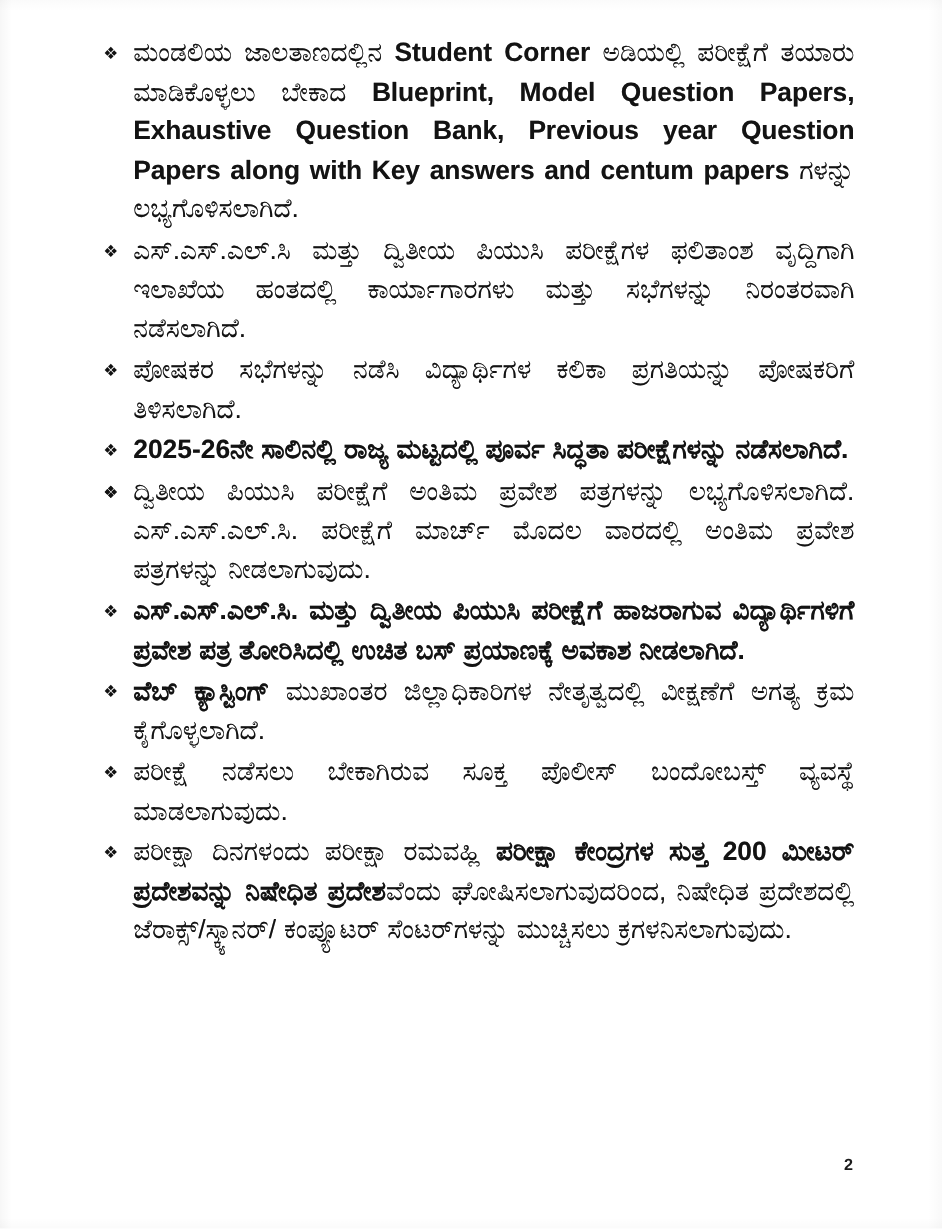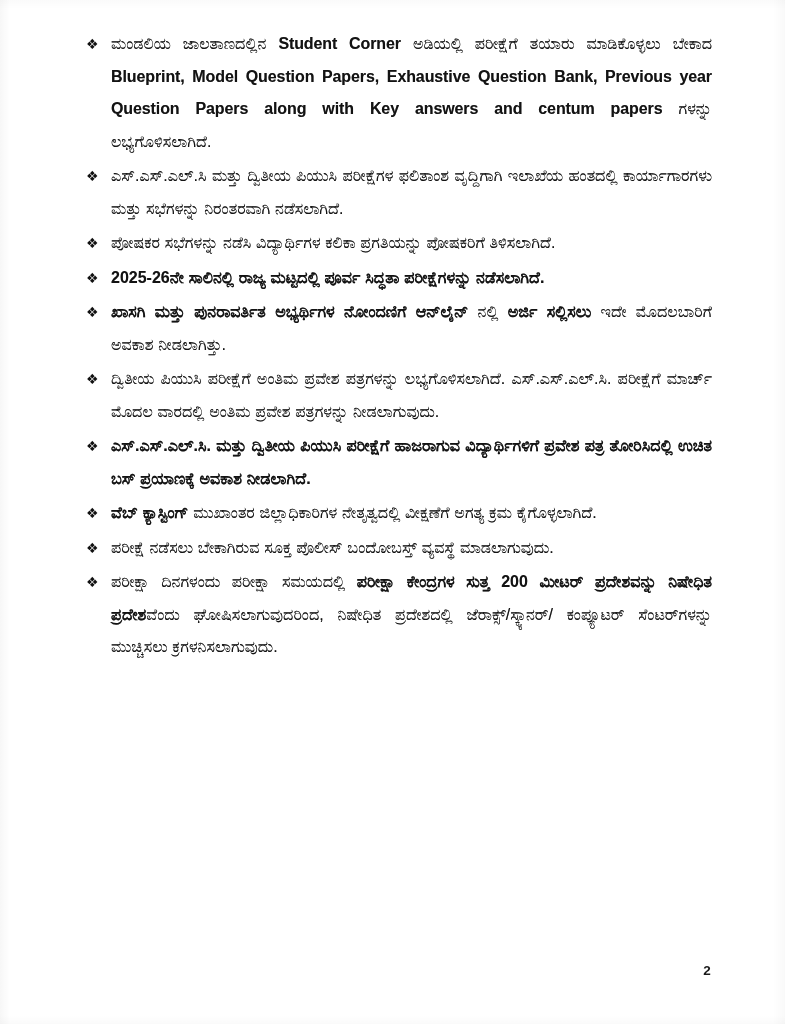--- a/index.html
+++ b/index.html
@@ -65,21 +65,21 @@
     width: 18px;
     font-size: 14px;
     line-height: 32.5px;
     color: #111111;
     text-align: left;
     user-select: none;
   }
 
   
   .para {
-    font-size: 16px;
+    font-size: 22px;
     line-height: 32.5px;
     text-align: justify;
     text-justify: inter-word;
     word-spacing: 0.02em;
     color: #131313;
     margin: 0;
     
     text-shadow: 0 0 0.45px rgba(0,0,0,0.42);
   }
 
@@ -132,40 +132,39 @@
         <li class="doc-item">
           <span class="bullet">❖</span>
           <p class="para"><span class="r-normal">ಪೋಷಕರ ಸಭೆಗಳನ್ನು ನಡೆಸಿ ವಿದ್ಯಾರ್ಥಿಗಳ ಕಲಿಕಾ ಪ್ರಗತಿಯನ್ನು ಪೋಷಕರಿಗೆ ತಿಳಿಸಲಾಗಿದೆ.</span></p>
         </li>
         <li class="doc-item bold-item">
           <span class="bullet">❖</span>
           <p class="para"><span class="r-bold">2025-26ನೇ ಸಾಲಿನಲ್ಲಿ ರಾಜ್ಯ ಮಟ್ಟದಲ್ಲಿ ಪೂರ್ವ ಸಿದ್ಧತಾ ಪರೀಕ್ಷೆಗಳನ್ನು ನಡೆಸಲಾಗಿದೆ.</span></p>
         </li>
         <li class="doc-item">
           <span class="bullet">❖</span>
-          <p class="para"><span class="r-bold">ಖಾಸಗಿ ಮತ್ತು ಪುನರಾವರ್ತಿತ ಅಭ್ಯರ್ಥಿಗಳ ನೋಂದಣಿಗೆ ಆನ್‌ಲೈನ್</span><span class="r-normal"> ನಲ್ಲಿ </span><span class="r-bold">ಅರ್ಜಿ ಸಲ್ಲಿಸಲು</span><span class="r-normal"> ಇದೇ ಮೊದಲಬಾರಿಗೆ ಅವಕಾಶ ನೀಡಲಾಗಿತ್ತು.</span></p>
         </li>
         <li class="doc-item">
           <span class="bullet">❖</span>
           <p class="para"><span class="r-normal">ದ್ವಿತೀಯ ಪಿಯುಸಿ ಪರೀಕ್ಷೆಗೆ ಅಂತಿಮ ಪ್ರವೇಶ ಪತ್ರಗಳನ್ನು ಲಭ್ಯಗೊಳಿಸಲಾಗಿದೆ. ಎಸ್.ಎಸ್.ಎಲ್.ಸಿ. ಪರೀಕ್ಷೆಗೆ ಮಾರ್ಚ್ ಮೊದಲ ವಾರದಲ್ಲಿ ಅಂತಿಮ ಪ್ರವೇಶ ಪತ್ರಗಳನ್ನು ನೀಡಲಾಗುವುದು.</span></p>
         </li>
         <li class="doc-item bold-item">
           <span class="bullet">❖</span>
           <p class="para"><span class="r-bold">ಎಸ್.ಎಸ್.ಎಲ್.ಸಿ. ಮತ್ತು ದ್ವಿತೀಯ ಪಿಯುಸಿ ಪರೀಕ್ಷೆಗೆ ಹಾಜರಾಗುವ ವಿದ್ಯಾರ್ಥಿಗಳಿಗೆ ಪ್ರವೇಶ ಪತ್ರ ತೋರಿಸಿದಲ್ಲಿ ಉಚಿತ ಬಸ್ ಪ್ರಯಾಣಕ್ಕೆ ಅವಕಾಶ ನೀಡಲಾಗಿದೆ.</span></p>
         </li>
         <li class="doc-item">
           <span class="bullet">❖</span>
           <p class="para"><span class="r-bold">ವೆಬ್ ಕ್ಯಾಸ್ಟಿಂಗ್</span><span class="r-normal"> ಮುಖಾಂತರ ಜಿಲ್ಲಾಧಿಕಾರಿಗಳ ನೇತೃತ್ವದಲ್ಲಿ ವೀಕ್ಷಣೆಗೆ ಅಗತ್ಯ ಕ್ರಮ ಕೈಗೊಳ್ಳಲಾಗಿದೆ.</span></p>
         </li>
         <li class="doc-item">
           <span class="bullet">❖</span>
           <p class="para"><span class="r-normal">ಪರೀಕ್ಷೆ ನಡೆಸಲು ಬೇಕಾಗಿರುವ ಸೂಕ್ತ ಪೊಲೀಸ್ ಬಂದೋಬಸ್ತ್ ವ್ಯವಸ್ಥೆ ಮಾಡಲಾಗುವುದು.</span></p>
         </li>
         <li class="doc-item">
           <span class="bullet">❖</span>
-          <p class="para"><span class="r-normal">ಪರೀಕ್ಷಾ ದಿನಗಳಂದು ಪರೀಕ್ಷಾ ಸಮಯದಲ್ಲಿ </span><span class="r-bold">ಪರೀಕ್ಷಾ ಕೇಂದ್ರಗಳ ಸುತ್ತ 200 ಮೀಟರ್ ಪ್ರದೇಶವನ್ನು ನಿಷೇಧಿತ ಪ್ರದೇಶ</span><span class="r-normal">ವೆಂದು ಘೋಷಿಸಲಾಗುವುದರಿಂದ, ನಿಷೇಧಿತ ಪ್ರದೇಶದಲ್ಲಿ ಜೆರಾಕ್ಸ್/ಸ್ಕ್ಯಾನರ್/ ಕಂಪ್ಯೂಟರ್ ಸೆಂಟರ್‌ಗಳನ್ನು ಮುಚ್ಚಿಸಲು ಕ್ರಗಳನಿಸಲಾಗುವುದು.</span></p>
+          <p class="para"><span class="r-normal">ಪರೀಕ್ಷಾ ದಿನಗಳಂದು ಪರೀಕ್ಷಾ ರಮವಹ್ಲಿ </span><span class="r-bold">ಪರೀಕ್ಷಾ ಕೇಂದ್ರಗಳ ಸುತ್ತ 200 ಮೀಟರ್ ಪ್ರದೇಶವನ್ನು ನಿಷೇಧಿತ ಪ್ರದೇಶ</span><span class="r-normal">ವೆಂದು ಘೋಷಿಸಲಾಗುವುದರಿಂದ, ನಿಷೇಧಿತ ಪ್ರದೇಶದಲ್ಲಿ ಜೆರಾಕ್ಸ್/ಸ್ಕ್ಯಾನರ್/ ಕಂಪ್ಯೂಟರ್ ಸೆಂಟರ್‌ಗಳನ್ನು ಮುಚ್ಚಿಸಲು ಕ್ರಗಳನಿಸಲಾಗುವುದು.</span></p>
         </li>
       </ul>
   </div>
 
   <div id="folio">2</div>
 
 </div>
 
 </body></html>

